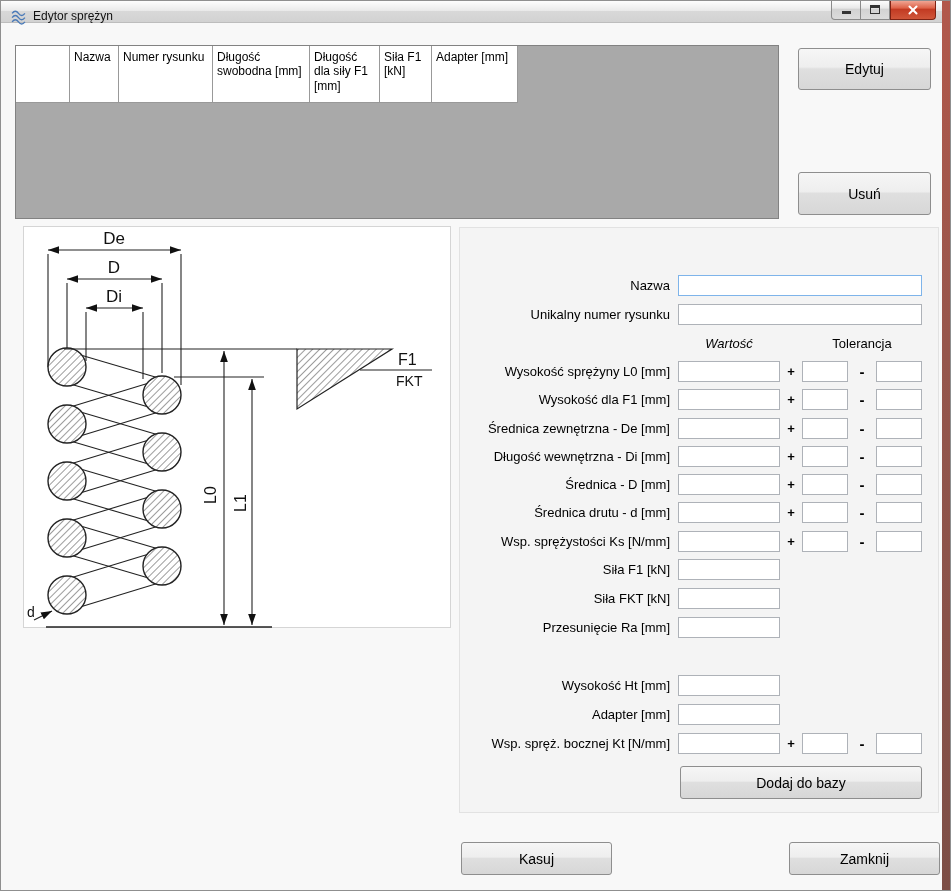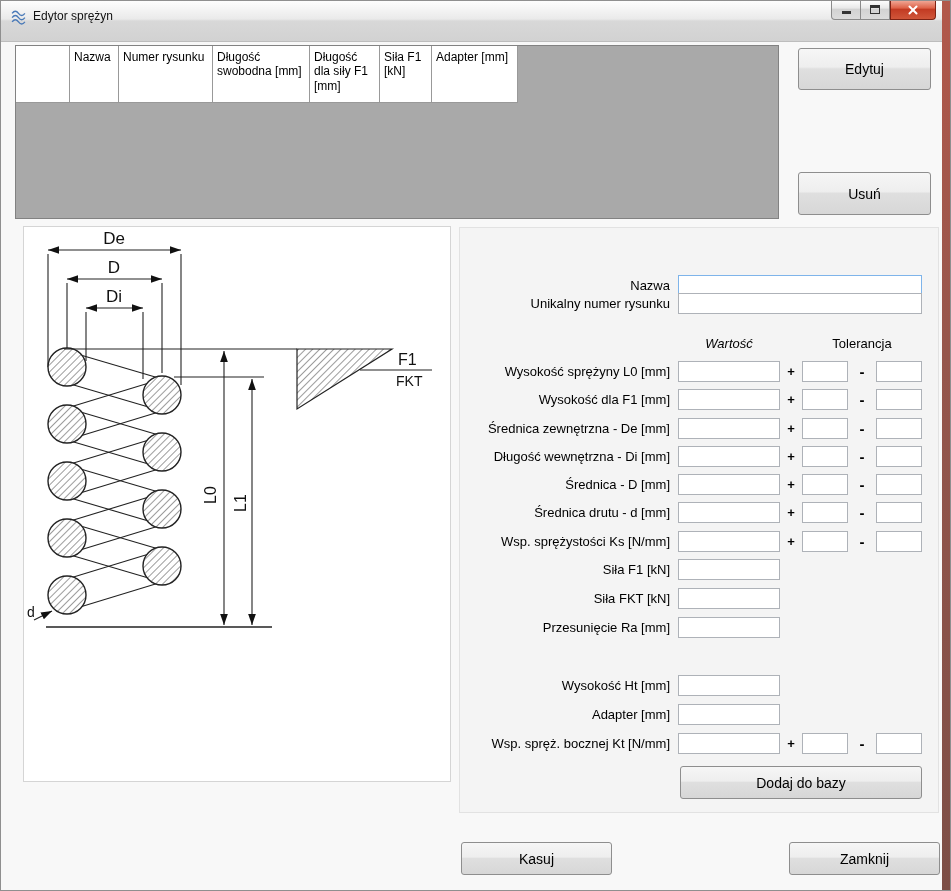--- a/index.html
+++ b/index.html
@@ -11,21 +11,21 @@
     background:#f8f8f8; border:1px solid #8f8f8f; overflow:hidden;
   }
   .right-edge {
     position:absolute; right:0; top:0; width:8px; height:100%;
     background:linear-gradient(#b2584b, #96564c 40%, #7d4e46);
     z-index:40;
   }
 
   
   .titlebar {
-    position:absolute; left:0; top:0; width:100%; height:41px;
+    position:absolute; left:0; top:0; width:100%; height:22px;
     background:linear-gradient(#fdfdfd, #eaeaea 45%, #d8d8d8 50%, #d2d2d2);
     border-bottom:1px solid #bdbdbd; z-index:10;
   }
   .app-icon { position:absolute; left:9px; top:7px; }
   .title { position:absolute; left:32px; top:8px; font-size:12px; color:#111; }
   .win-controls { position:absolute; top:0; right:14px; display:flex; z-index:50; }
   .wbtn {
     height:19px; border:1px solid #8a8a8a; border-top:none;
     background:linear-gradient(#fdfdfd, #e8e8e8 40%, #d2d2d2 45%, #dcdcdc);
     cursor:default;
@@ -72,21 +72,21 @@
     font-family:"Liberation Sans", sans-serif; font-size:14px; color:#000;
     cursor:default;
   }
   #btn-edit   { left:797px; top:47px;  width:133px; height:42px; }
   #btn-delete { left:797px; top:171px; width:133px; height:43px; }
   #btn-clear  { left:460px; top:841px; width:151px; height:33px; }
   #btn-close  { left:788px; top:841px; width:151px; height:33px; }
 
   
   .drawing {
-    position:absolute; left:22px; top:225px; width:428px; height:556px;
+    position:absolute; left:22px; top:225px; width:428px; height:402px;
     background:#ffffff; border:1px solid #d5d5d5;
   }
   .drawing text { font-family:"Liberation Sans", sans-serif; fill:#111; }
 
   
   .panel {
     position:absolute; left:458px; top:226px; width:480px; height:586px;
     background:#f4f4f4; border:1px solid #e2e2e2;
   }
   .prow { position:absolute; left:0; width:464px; height:22px; display:flex; align-items:center; }
@@ -229,21 +229,21 @@
     </svg>
   </div>
 
   <div class="panel">
 
     <div class="prow" style="top:46px">
       <span class="plabel">Nazwa</span>
       <input class="inp wide focus" value="" style="">
     </div>
 
-    <div class="prow" style="top:64px">
+    <div class="prow" style="top:75px">
       <span class="plabel">Unikalny numer rysunku</span>
       <input class="inp wide" value="" style="">
     </div>
 
     <span class="hdr hdr-val">Wartość</span>
     <span class="hdr hdr-tol">Tolerancja</span>
 
     <div class="prow" style="top:132px">
       <span class="plabel">Wysokość sprężyny L0 [mm]</span>
       <input class="inp val" value="" style="">

